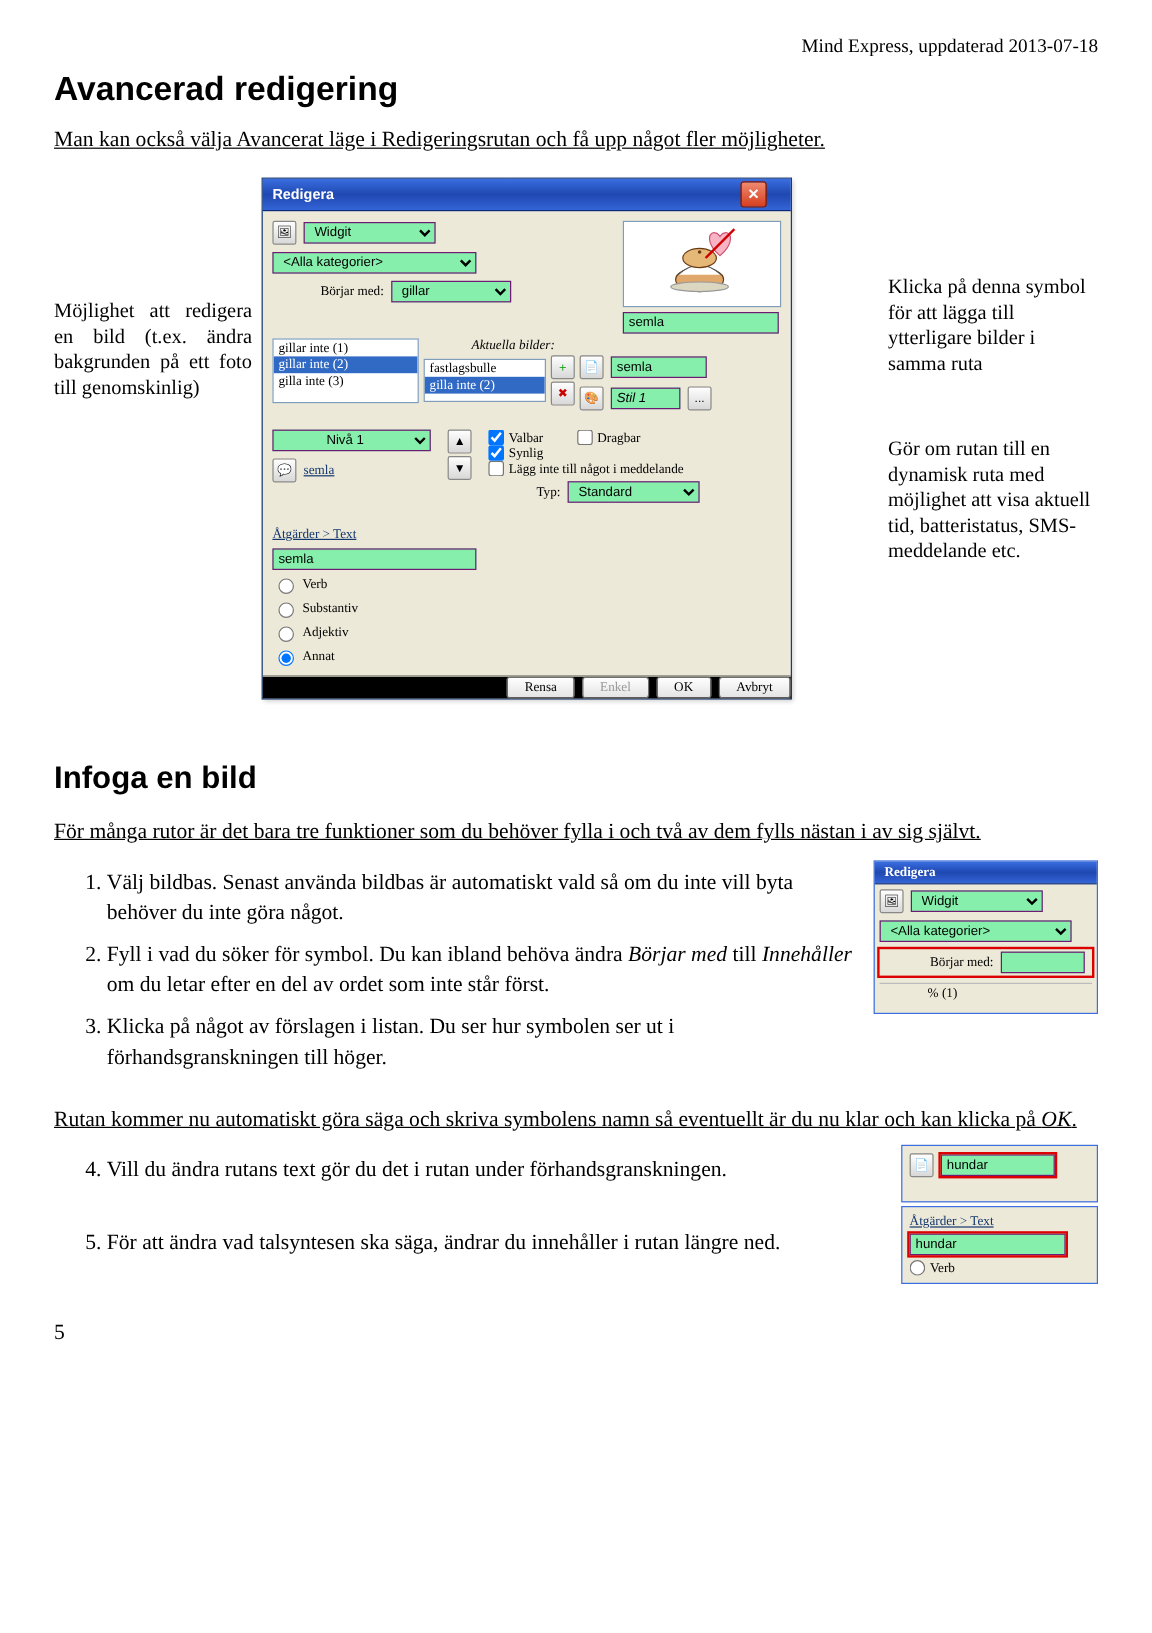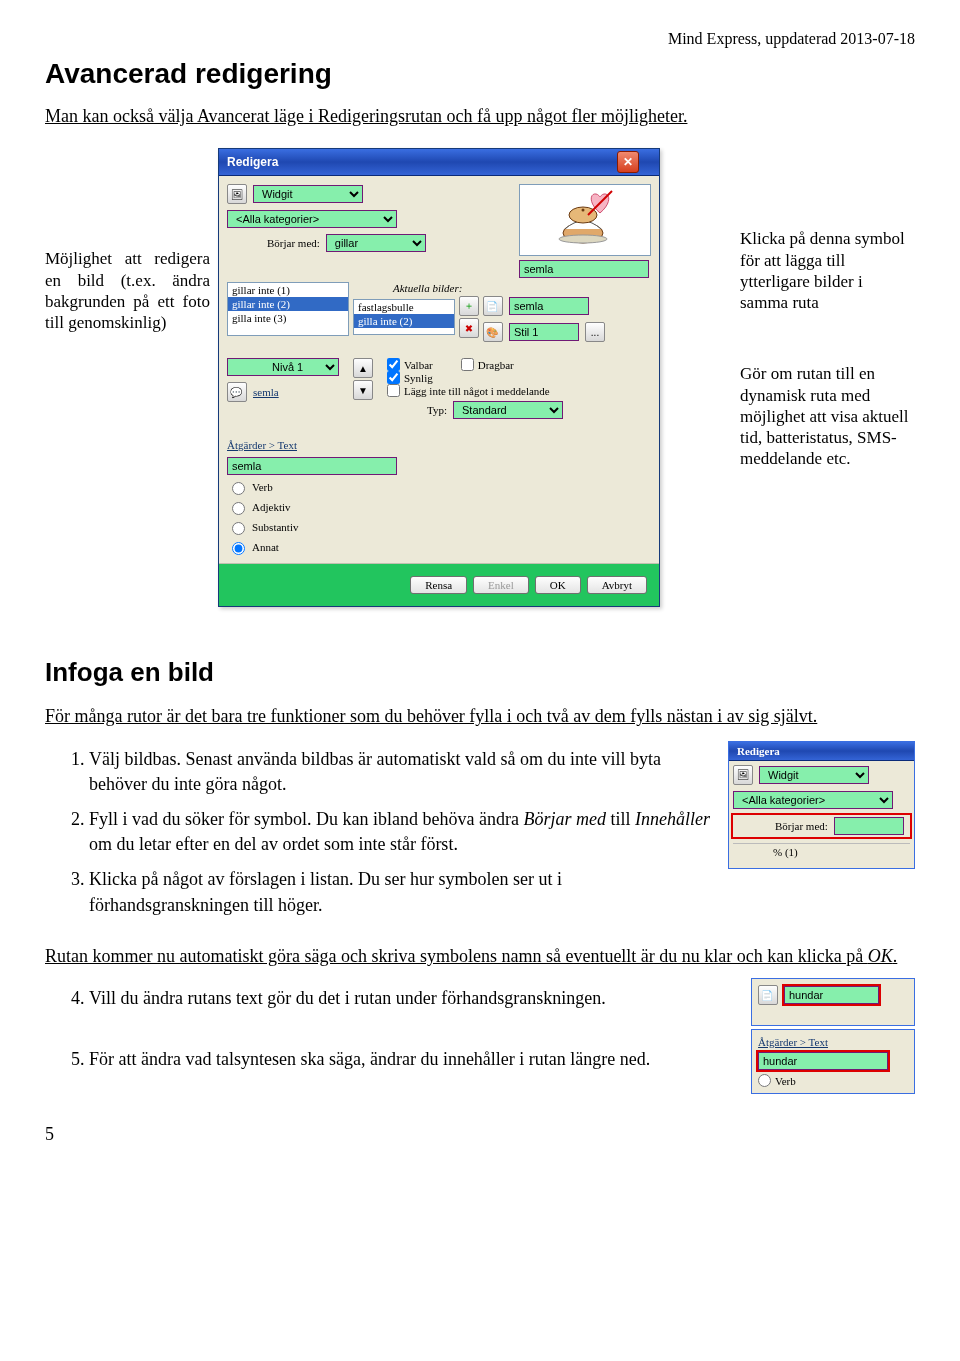--- a/index.html
+++ b/index.html
@@ -120,21 +120,21 @@
     border: 1px solid #888;
     background: linear-gradient(180deg,#fefefe,#d8d8d8);
     display: inline-flex; align-items:center; justify-content:center;
     font-size: 10px;
     border-radius: 2px;
   }
   .chk { display: flex; align-items: center; gap: 4px; font: 11px Tahoma;}
   .chk input { margin:0;}
   .radio-list { display:flex; flex-direction:column; gap:4px; margin-top:4px;}
   .radio-list label { display:flex; align-items:center; gap:4px; font:11px Tahoma;}
-  .btnrow { display:flex; gap:6px; justify-content:flex-end; padding:12px; border-top:1px solid #c0c0b0; background:#22c55e;align-items:center;}
+  .btnrow { display:flex; gap:6px; justify-content:flex-end; padding:0; border-top:1px solid #c0c0b0; background:#000000;align-items:center;}
   .winbtn {
     font: 11px Tahoma;
     padding: 2px 14px;
     border: 1px solid #707070;
     border-radius: 3px;
     background: linear-gradient(180deg,#fefefe,#e4e4e4);
   }
   .winbtn.disabled { color:#999; }
   .preview-box {
     width: 130px; height: 70px;
@@ -248,29 +248,29 @@
                 </div>
               </div>
             </div>
             <div style="flex:1;">
               <div class="row" style="margin-top:14px;">
                 <span class="small-icon">📄</span>
                 <input class="inputx" style="width: 80px;" value="semla">
               </div>
               <div class="row">
                 <span class="small-icon">🎨</span>
-                <input class="inputx" style="width: 70px;" value="Stil 1">
+                <input class="inputx" style="width: 58px; font-style: italic;" value="Stil 1">
                 <span class="small-icon">...</span>
               </div>
             </div>
           </div>
 
           <div style="display:flex; gap:14px; margin-top:10px; align-items:flex-start;">
             <div>
-              <select class="inputx" style="width:112px;padding-left:40px;">
+              <select class="inputx" style="width:132px;padding-left:40px;">
                 <option>Nivå 1</option>
               </select>
               <div class="row" style="margin-top:6px;">
                 <span class="small-icon">💬</span>
                 <span style="font:11px Tahoma; text-decoration:underline; color:#14386f;">semla</span>
               </div>
             </div>
             <div style="display:flex; flex-direction:column; gap:2px;">
               <span class="small-icon">▲</span>
               <span class="small-icon">▼</span>
@@ -306,25 +306,25 @@
           <div style="margin-top:14px;">
             <div style="font:11px Tahoma; color:#14386f; text-decoration:underline;">Åtgärder &gt; Text</div>
             <input class="inputx" style="width: 170px; margin-top: 6px;" value="semla">
             <div class="radio-list">
               <label>
                   <input type="radio" name="wc" style="">
                   <span>Verb</span>
                 </label>
               <label>
                   <input type="radio" name="wc" style="">
-                  <span>Adjektiv</span>
+                  <span>Substantiv</span>
                 </label>
               <label>
                   <input type="radio" name="wc" style="">
-                  <span>Substantiv</span>
+                  <span>Adjektiv</span>
                 </label>
               <label>
                   <input type="radio" name="wc" checked="" style="">
                   <span>Annat</span>
                 </label>
             </div>
           </div>
         </div>
         <div class="btnrow">
           <button class="winbtn">Rensa</button>

